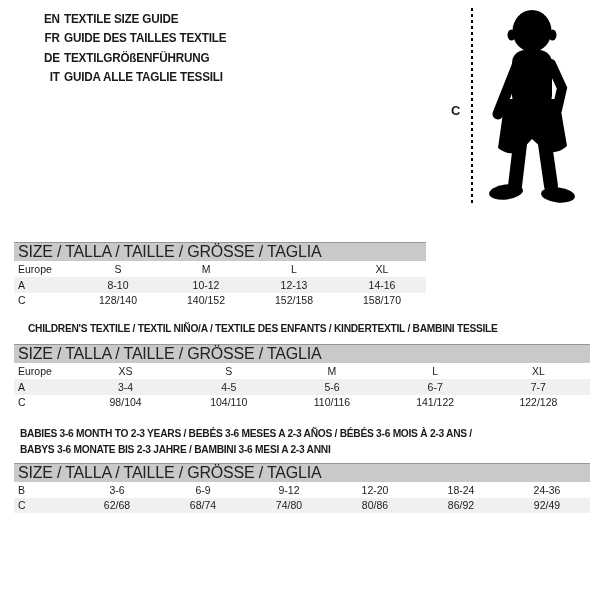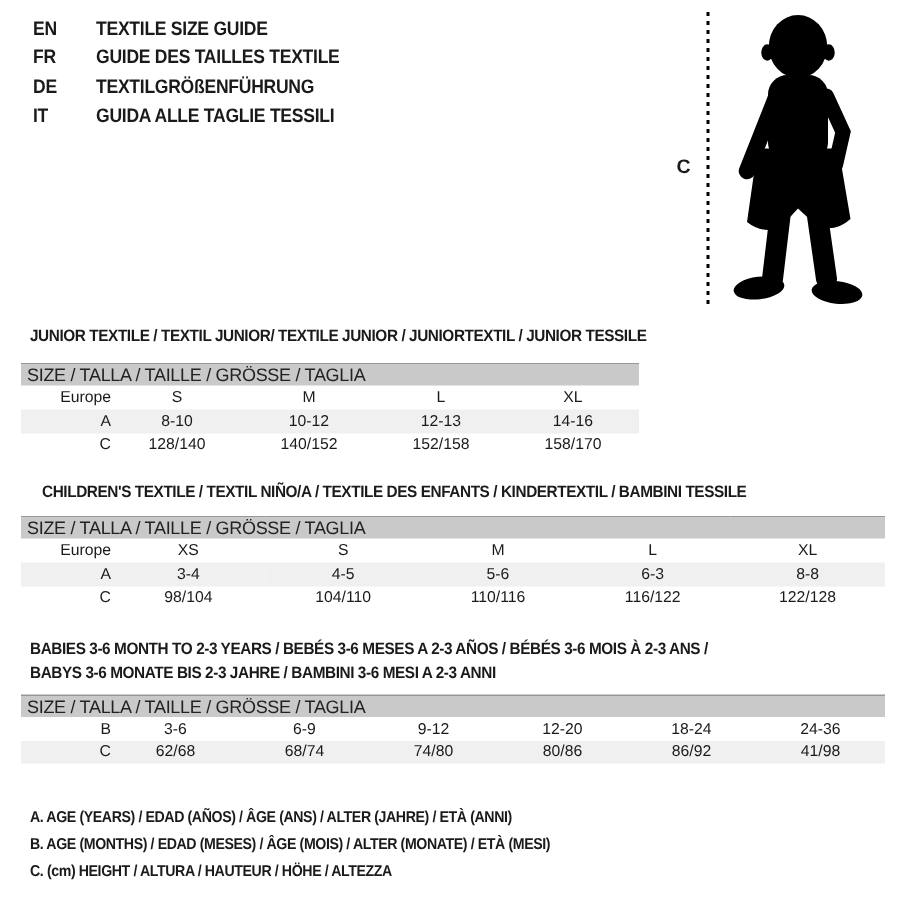--- a/index.html
+++ b/index.html
@@ -7,21 +7,21 @@
   .canvas {
     position: relative;
     width: 600px; height: 600px;
     background: #ffffff;
     overflow: hidden;
     font-family: "Liberation Sans", "DejaVu Sans", sans-serif;
     color: var(--text, #1a1a1a);
   }
 
   
-  .lang-list { position: absolute; left: 22px; top: 11px; }
+  .lang-list { position: absolute; left: 22px; top: 11px; text-align: right; }
   .lang-row { display: flex; align-items: baseline; height: 19.4px; }
   .lang-code, .lang-label {
     font-size: 13px; font-weight: 700; letter-spacing: -0.2px;
     transform: scaleX(0.9); transform-origin: left center; white-space: nowrap;
   }
   .lang-code { width: 42px; flex: none; }
 
   
   .measure-line {
     position: absolute; left: 471px; top: 8px; width: 2px; height: 198px;
@@ -44,25 +44,25 @@
   .tblock { position: absolute; left: 14px; }
   .b1 { top: 242px; width: 412px; }
   .b2 { top: 344px; width: 576px; }
   .b3 { top: 463px; width: 576px; }
   table { width: 100%; border-collapse: collapse; table-layout: fixed; font-size: 10.5px; }
   td { padding: 0; height: 15.5px; vertical-align: middle; color: #1a1a1a; }
   .size-bar {
     background: var(--bar-bg, #c9c9c9);
     border-top: 1px solid var(--bar-border, #979797);
     height: 14px; padding-left: 4px;
-    font-size: 12px; letter-spacing: -0.2px; color: #222222;
+    font-size: 16px; letter-spacing: -0.2px; color: #222222;
     white-space: nowrap; overflow: hidden;
   }
   .col-header-row td { height: 16px; }
-  .label-cell { text-align: right; padding-left: 4px; }
+  .label-cell { text-align: left; padding-left: 4px; }
   .value-cell { text-align: center; }
   tr.shaded td { background: var(--shaded, #f0f0f0); }
 
   
   .footnotes { position: absolute; left: 20px; top: 536px; }
   .footnotes div {
     font-size: 10.5px; font-weight: 700; letter-spacing: -0.3px; line-height: 18px;
     transform: scaleX(0.9); transform-origin: left center; white-space: nowrap;
   }
 </style>
@@ -105,23 +105,20 @@
       <path d="M64 58 L75 82 L70 104" stroke-width="10"></path>
       <path d="M33 138 L28 180" stroke-width="14"></path>
       <path d="M58 138 L64 180" stroke-width="14"></path>
     </g>
     <g fill="#000000">
       <ellipse cx="19" cy="186" rx="17" ry="7.5" transform="rotate(-7 19 186)"></ellipse>
       <ellipse cx="71" cy="189" rx="17" ry="7.5" transform="rotate(6 71 189)"></ellipse>
     </g>
   </svg>
 
-  <div class="ttitle t1">
-      <div>JUNIOR TEXTILE / TEXTIL JUNIOR/ TEXTILE JUNIOR / JUNIORTEXTIL / JUNIOR TESSILE</div>
-    </div>
   <div class="ttitle t2">
       <div>CHILDREN'S TEXTILE / TEXTIL NIÑO/A / TEXTILE DES ENFANTS / KINDERTEXTIL / BAMBINI TESSILE</div>
     </div>
   <div class="ttitle t3">
       <div>BABIES 3-6 MONTH TO 2-3 YEARS / BEBÉS 3-6 MESES A 2-3 AÑOS / BÉBÉS 3-6 MOIS À 2-3 ANS /</div>
       <div>BABYS 3-6 MONATE BIS 2-3 JAHRE / BAMBINI 3-6 MESI A 2-3 ANNI</div>
     </div>
 
   <div class="tblock b1">
     <table>
@@ -180,29 +177,29 @@
             <td class="value-cell">S</td>
             <td class="value-cell">M</td>
             <td class="value-cell">L</td>
             <td class="value-cell">XL</td>
           </tr>
           <tr class="shaded">
             <td class="label-cell">A</td>
             <td class="value-cell">3-4</td>
             <td class="value-cell">4-5</td>
             <td class="value-cell">5-6</td>
-            <td class="value-cell">6-3</td>
-            <td class="value-cell">8-8</td>
+            <td class="value-cell">6-7</td>
+            <td class="value-cell">7-7</td>
           </tr>
           <tr>
             <td class="label-cell">C</td>
             <td class="value-cell">98/104</td>
             <td class="value-cell">104/110</td>
             <td class="value-cell">110/116</td>
-            <td class="value-cell">116/122</td>
+            <td class="value-cell">141/122</td>
             <td class="value-cell">122/128</td>
           </tr>
         </tbody>
       </table>
   </div>
   <div class="tblock b3">
     <table>
         <colgroup>
           <col style="width: 60px;">
           <col>
@@ -225,25 +222,20 @@
             <td class="value-cell">18-24</td>
             <td class="value-cell">24-36</td>
           </tr>
           <tr class="shaded">
             <td class="label-cell">C</td>
             <td class="value-cell">62/68</td>
             <td class="value-cell">68/74</td>
             <td class="value-cell">74/80</td>
             <td class="value-cell">80/86</td>
             <td class="value-cell">86/92</td>
-            <td class="value-cell">41/98</td>
+            <td class="value-cell">92/49</td>
           </tr>
         </tbody>
       </table>
   </div>
 
-  <div class="footnotes">
-    <div>A. AGE (YEARS) / EDAD (AÑOS) / ÂGE (ANS) / ALTER (JAHRE) / ETÀ (ANNI)</div>
-    <div>B. AGE (MONTHS) / EDAD (MESES) / ÂGE (MOIS) / ALTER (MONATE) / ETÀ (MESI)</div>
-    <div>C. (cm) HEIGHT / ALTURA / HAUTEUR / HÖHE / ALTEZZA</div>
-  </div>
 
 </div>
 
 </body></html>

